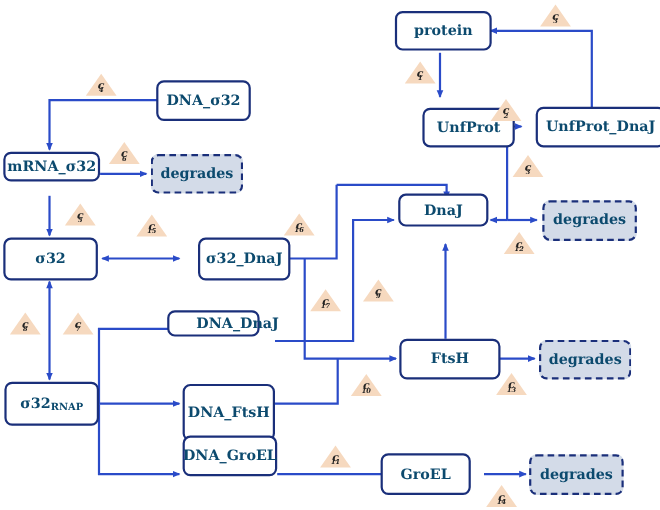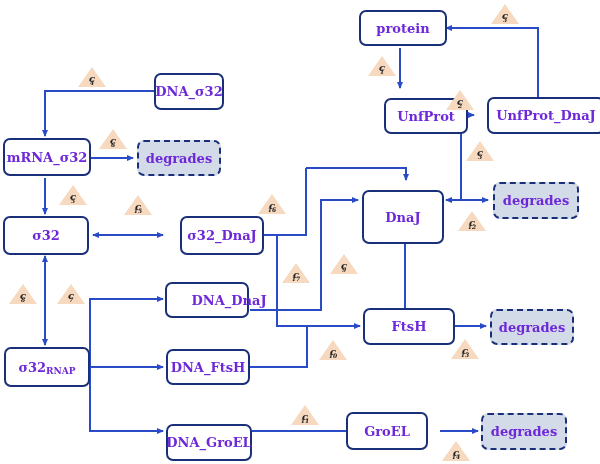--- a/index.html
+++ b/index.html
@@ -3,21 +3,21 @@
 <meta charset="utf-8">
 <style>
   html, body { margin: 0; padding: 0; background: #ffffff; }
   body { width: 600px; height: 464px; position: relative; overflow: hidden;
          font-family: "DejaVu Serif", "Liberation Serif", serif; }
   #canvas { position: absolute; left: 0; top: 0; width: 600px; height: 464px; }
   .node {
     position: absolute; box-sizing: border-box;
     border: 2px solid #1a2f7a; border-radius: 7px; background: #ffffff;
     display: flex; align-items: center; justify-content: center;
-    font-weight: bold; font-size: 13px; color: #6d28d9; white-space: nowrap;
+    font-weight: bold; font-size: 13px; color: #0c4a6e; white-space: nowrap;
   }
   .node.sink { border: 2px dashed #1a2f7a; background: #d3dbe8; }
   .node .sub { font-size: 9px; position: relative; top: 4px; }
   .rate {
     position: absolute; width: 30px; height: 22px;
   }
   .rate svg { position: absolute; left: 0; top: 0; }
   .rate span {
     position: absolute; left: 0; right: 0; bottom: 2px; text-align: center;
     font-style: italic; font-weight: bold; font-size: 10px; color: #222222;
@@ -85,61 +85,61 @@
 <div class="node" style="left:359px;top:10px;width:88px;height:36px;">
     <span>protein</span>
   </div>
 <div class="node" style="left:358px;top:98px;width:84px;height:36px;margin-left:26px;">
     <span>UnfProt</span>
   </div>
 <div class="node" style="left:476px;top:97px;width:118px;height:37px;margin-left:11px;">
     <span>UnfProt_DnaJ</span>
   </div>
 
-<div class="node" style="left:154px;top:73px;width:70px;height:37px;">
+<div class="node" style="left:142px;top:73px;width:86px;height:37px;">
     <span>DNA_σ32</span>
   </div>
-<div class="node" style="left:3px;top:138px;width:88px;height:38px;">
+<div class="node" style="left:3px;top:138px;width:88px;height:27px;">
     <span>mRNA_σ32</span>
   </div>
 <div class="node sink" style="left:137px;top:140px;width:84px;height:36px;">
     <span>degrades</span>
   </div>
 
 <div class="node" style="left:3px;top:216px;width:86px;height:39px;">
     <span>σ32</span>
   </div>
 <div class="node" style="left:180px;top:216px;width:84px;height:39px;">
     <span>σ32_DnaJ</span>
   </div>
-<div class="node" style="left:362px;top:190px;width:82px;height:54px;">
+<div class="node" style="left:362px;top:176px;width:82px;height:30px;">
     <span>DnaJ</span>
   </div>
 <div class="node sink" style="left:493px;top:182px;width:86px;height:37px;">
     <span>degrades</span>
   </div>
 
 <div class="node" style="left:4px;top:347px;width:86px;height:40px;">
     <span>σ32</span>
     <span class="sub">RNAP</span>
   </div>
-<div class="node" style="left:165px;top:282px;width:84px;height:36px;padding-left:44px;">
+<div class="node" style="left:152px;top:282px;width:84px;height:24px;padding-left:44px;">
     <span>DNA_DnaJ</span>
   </div>
-<div class="node" style="left:166px;top:349px;width:84px;height:36px;">
+<div class="node" style="left:166px;top:349px;width:84px;height:52px;">
     <span>DNA_FtsH</span>
   </div>
 <div class="node" style="left:363px;top:308px;width:92px;height:37px;">
     <span>FtsH</span>
   </div>
 <div class="node sink" style="left:490px;top:309px;width:84px;height:36px;">
     <span>degrades</span>
   </div>
 
-<div class="node" style="left:166px;top:424px;width:86px;height:37px;">
+<div class="node" style="left:166px;top:396px;width:86px;height:37px;">
     <span>DNA_GroEL</span>
   </div>
 <div class="node" style="left:346px;top:412px;width:82px;height:38px;">
     <span>GroEL</span>
   </div>
 <div class="node sink" style="left:481px;top:413px;width:86px;height:37px;">
     <span>degrades</span>
   </div>
 
 <div class="rate" style="left:367px;top:55px;">

